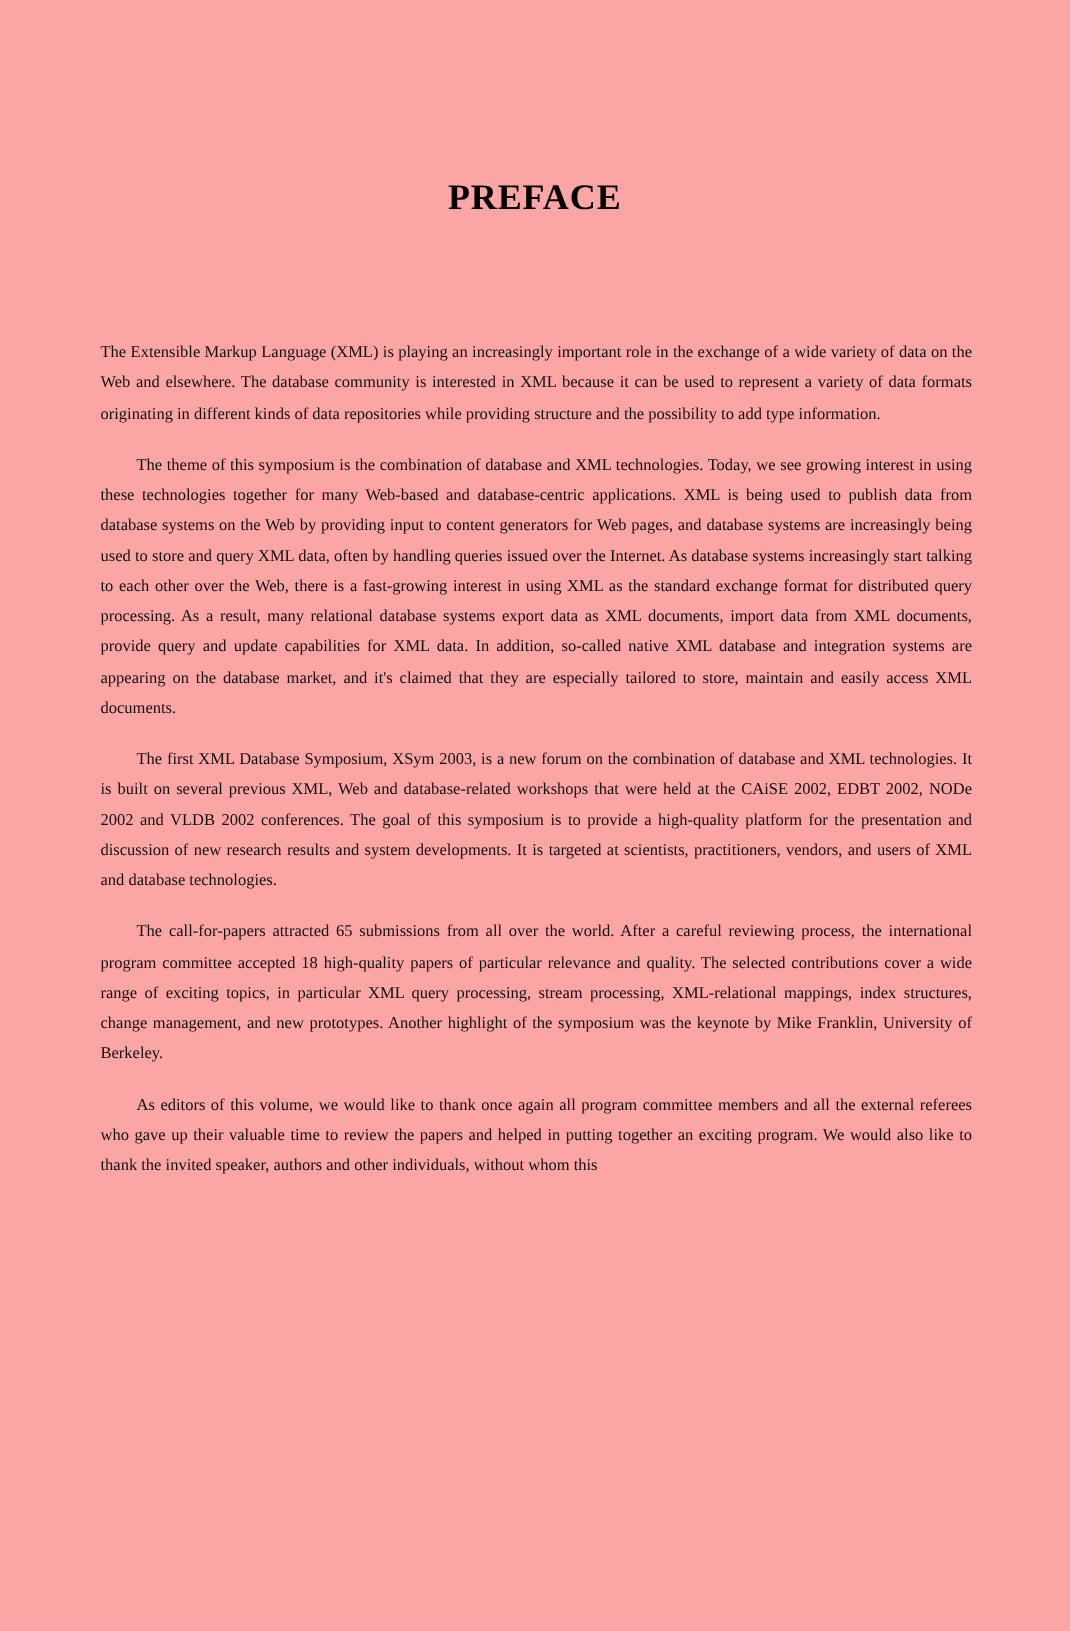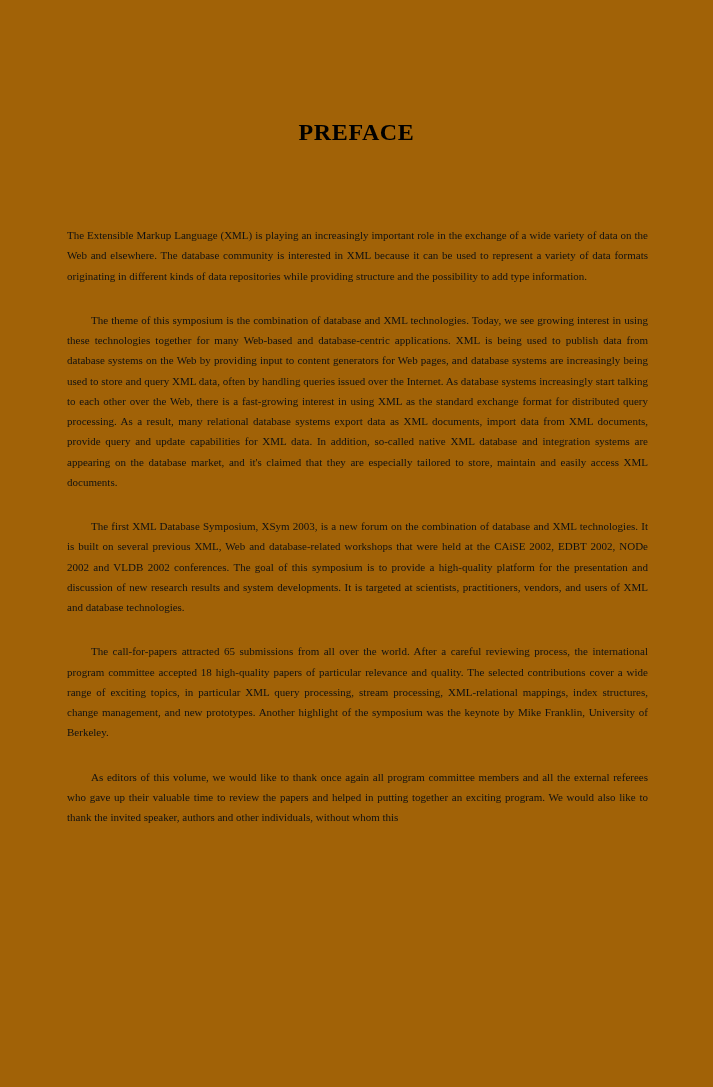--- a/index.html
+++ b/index.html
@@ -9,21 +9,21 @@
     background: #ffffff;
   }
   body {
     font-family: "Liberation Serif", "DejaVu Serif", serif;
     color: #000000;
   }
   .page {
     position: relative;
     width: 713px;
     height: 1087px;
-    background: #a16207;
+    background: #fca5a5;
     overflow: hidden;
     box-sizing: border-box;
   }
   .page-title {
     position: absolute;
     top: 104px;
     left: 0;
     width: 713px;
     text-align: center;
     font-family: "Liberation Serif", "DejaVu Serif", serif;
@@ -49,21 +49,21 @@
     -webkit-hyphens: none;
     hyphens: none;
     word-spacing: 0px;
     color: #111111;
   }
   p.para.first {
     text-indent: 0;
   }
   p.para.indent {
     text-indent: 24px;
-    margin-top: 24px;
+    margin-top: 14px;
   }
   
 </style>
 </head>
 <body>
 
 <div class="page">
 
   <h1 class="page-title">PREFACE</h1>
 

